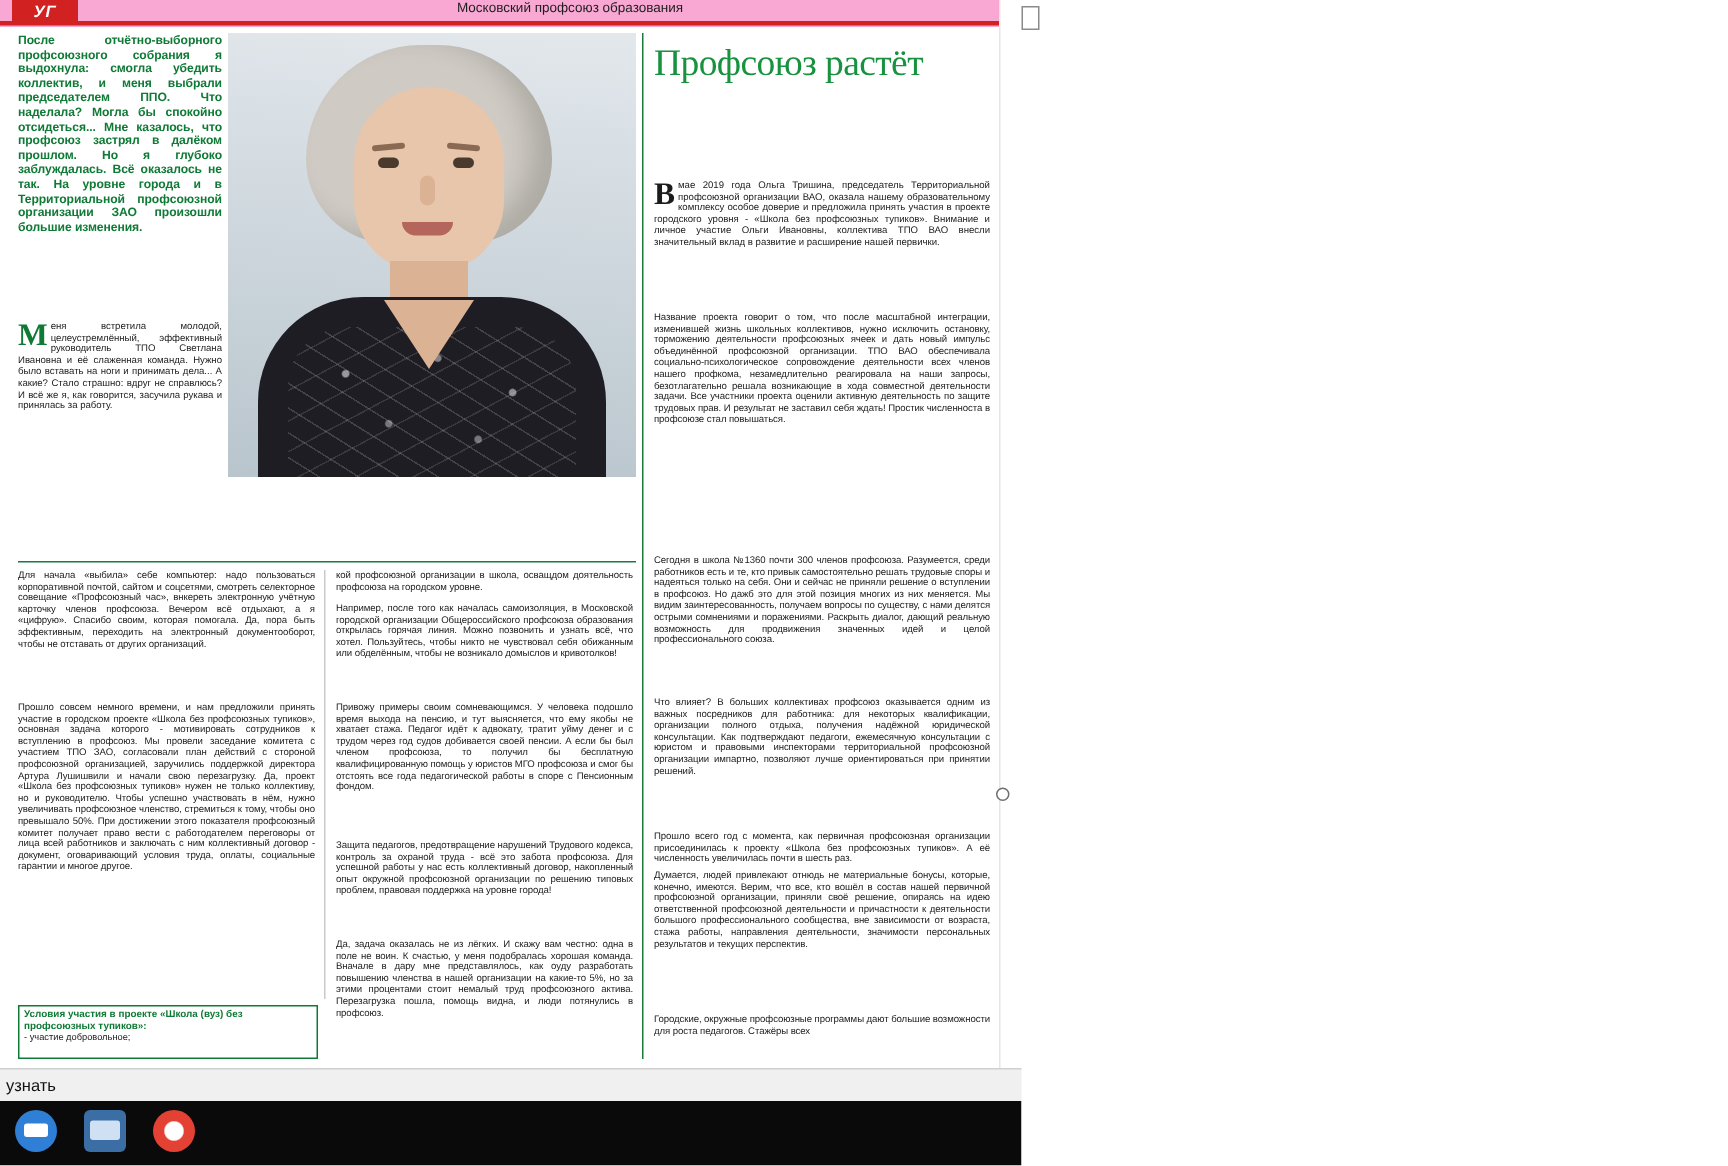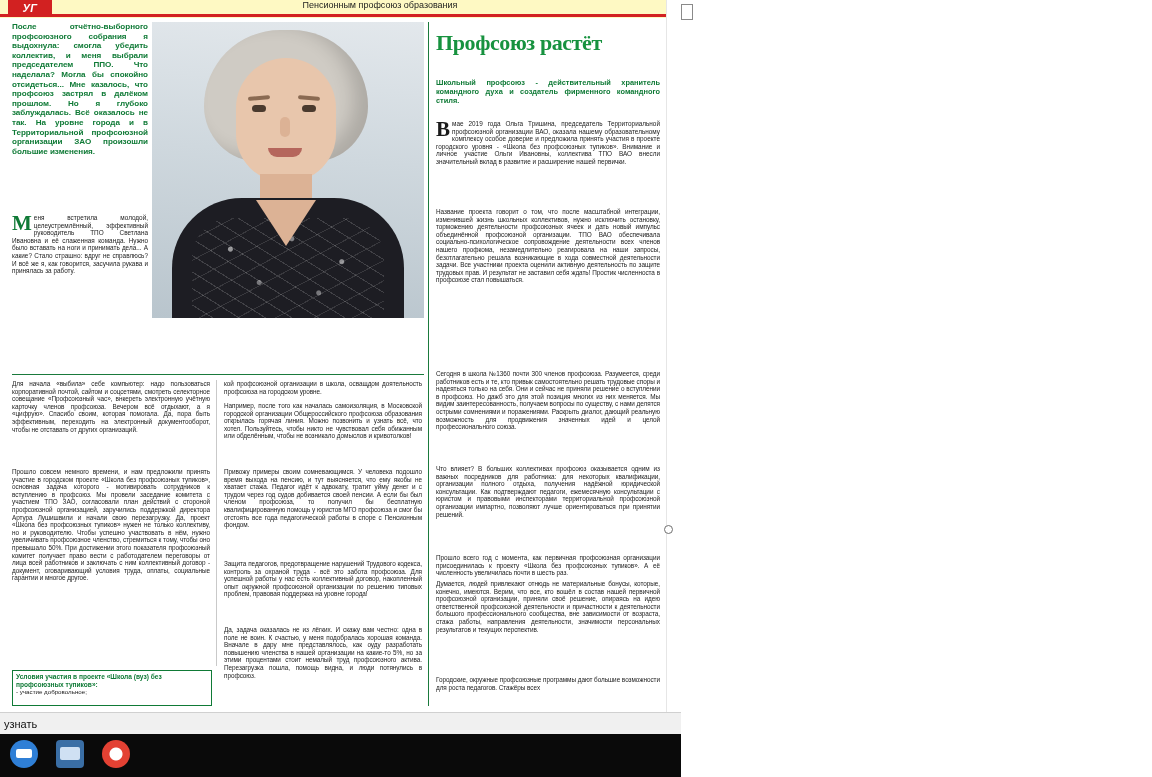--- a/index.html
+++ b/index.html
@@ -24,21 +24,21 @@
     position: absolute;
     left: 0; top: 0;
     width: 666px; height: 712px;
     background: #ffffff;
   }
 
   
   .masthead {
     position: absolute; left: 0; top: 0;
     width: 666px; height: 18px;
-    background: #fef9c3;
+    background: #f9a8d4;
   }
   .masthead .logo-box {
     position: absolute; left: 8px; top: 0px;
     width: 44px; height: 16px;
     background: #d22121;
     color: #ffffff;
     font-weight: bold;
     font-size: 11px;
     line-height: 16px;
     text-align: center;
@@ -182,23 +182,23 @@
     font-family: "Liberation Serif", serif;
     letter-spacing: -0.5px;
     white-space: nowrap;
   }
 
   
   .rc-headline {
     position: absolute; left: 436px; top: 30px;
     width: 224px;
     color: #17923f;
-    font-weight: bold;
+    font-weight: normal;
     font-family: "Liberation Serif", serif;
-    font-size: 22px;
+    font-size: 25px;
     line-height: 26px;
     letter-spacing: -0.4px;
   }
   .rc-standfirst {
     position: absolute; left: 436px; top: 78px;
     width: 224px; height: 36px;
     color: #0f7a36;
     font-weight: bold;
     font-size: 7.4px;
     line-height: 9px;
@@ -308,21 +308,21 @@
 </head>
 <body>
 
 <div id="root">
 
   <div class="doc-viewer">
     <div class="page">
 
       <div class="masthead">
         <div class="logo-box">УГ</div>
-        <div class="head-title">Пенсионным профсоюз образования</div>
+        <div class="head-title">Московский профсоюз образования</div>
         <div class="rule"></div>
       </div>
 
       <div class="intro">После отчётно-выборного профсоюзного собрания я выдохнула: смогла убедить коллектив, и меня выбрали председателем ППО. Что наделала? Могла бы спокойно отсидеться... Мне казалось, что профсоюз застрял в далёком прошлом. Но я глубоко заблуждалась. Всё оказалось не так. На уровне города и в Территориальной профсоюзной организации ЗАО произошли большие изменения.</div>
 
       <div class="dropcap-wrap" style="left:12px; top:214px; width:136px; height:104px;">
         <span class="dropcap">М</span>
         <span style="font-size:6.4px; line-height:7.6px; color:#1b1b1b; text-align:justify; display:block;">еня встретила молодой, целеустремлённый, эффективный руководитель ТПО Светлана Ивановна и её слаженная команда. Нужно было вставать на ноги и принимать дела... А какие? Стало страшно: вдруг не справлюсь? И всё же я, как говорится, засучила рукава и принялась за работу.</span>
       </div>
 
@@ -352,21 +352,20 @@
 
       <div class="body-small" style="left:224px; top:380px; width:198px; height:18px;">кой профсоюзной организации в школа, осващдом доятельность профсоюза на городском уровне.</div>
       <div class="body-small" style="left:224px; top:402px; width:198px; height:62px;">Например, после того как началась самоизоляция, в Московской городской организации Общероссийского профсоюза образования открылась горячая линия. Можно позвонить и узнать всё, что хотел. Пользуйтесь, чтобы никто не чувствовал себя обижанным или обделённым, чтобы не возникало домыслов и кривотолков!</div>
       <div class="body-small" style="left:224px; top:468px; width:198px; height:88px;">Привожу примеры своим сомневающимся. У человека подошло время выхода на пенсию, и тут выясняется, что ему якобы не хватает стажа. Педагог идёт к адвокату, тратит уйму денег и с трудом через год судов добивается своей пенсии. А если бы был членом профсоюза, то получил бы бесплатную квалифицированную помощь у юристов МГО профсоюза и смог бы отстоять все года педагогической работы в споре с Пенсионным фондом.</div>
       <div class="body-small" style="left:224px; top:560px; width:198px; height:62px;">Защита педагогов, предотвращение нарушений Трудового кодекса, контроль за охраной труда - всё это забота профсоюза. Для успешной работы у нас есть коллективный договор, накопленный опыт окружной профсоюзной организации по решению типовых проблем, правовая поддержка на уровне города!</div>
       <div class="body-small" style="left:224px; top:626px; width:198px; height:80px;">Да, задача оказалась не из лёгких. И скажу вам честно: одна в поле не воин. К счастью, у меня подобралась хорошая команда. Вначале в дару мне представлялось, как оуду разработать повышению членства в нашей организации на какие-то 5%, но за этими процентами стоит немалый труд профсоюзного актива. Перезагрузка пошла, помощь видна, и люди потянулись в профсоюз.</div>
 
       <div class="vrule" style="left:428px; top:22px; height:684px; background:#1a7a3c;"></div>
 
       <div class="rc-headline">Профсоюз растёт</div>
-      <div class="rc-standfirst">Школьный профсоюз - действительный хранитель командного духа и создатель фирменного командного стиля.</div>
 
       <div class="dropcap-wrap" style="left:436px; top:120px; width:224px; height:86px;">
         <span class="dropcap black">В</span>
         <span style="font-size:6.4px; line-height:7.6px; color:#1b1b1b; text-align:justify; display:block;">мае 2019 года Ольга Тришина, председатель Территориальной профсоюзной организации ВАО, оказала нашему образовательному комплексу особое доверие и предложила принять участия в проекте городского уровня - «Школа без профсоюзных тупиков». Внимание и личное участие Ольги Ивановны, коллектива ТПО ВАО внесли значительный вклад в развитие и расширение нашей первички.</span>
       </div>
 
       <div class="body-small" style="left:436px; top:208px; width:224px; height:158px;">Название проекта говорит о том, что после масштабной интеграции, изменившей жизнь школьных коллективов, нужно исключить остановку, торможению деятельности профсоюзных ячеек и дать новый импульс объединённой профсоюзной организации. ТПО ВАО обеспечивала социально-психологическое сопровождение деятельности всех членов нашего профкома, незамедлительно реагировала на наши запросы, безотлагательно решала возникающие в хода совместной деятельности задачи. Все участники проекта оценили активную деятельность по защите трудовых прав. И результат не заставил себя ждать! Простик численноста в профсоюзе стал повышаться.</div>
       <div class="body-small" style="left:436px; top:370px; width:224px; height:92px;">Сегодня в школа №1360 почти 300 членов профсоюза. Разумеется, среди работников есть и те, кто привык самостоятельно решать трудовые споры и надеяться только на себя. Они и сейчас не приняли решение о вступлении в профсоюз. Но дажб это для этой позиция многих из них меняется. Мы видим заинтересованность, получаем вопросы по существу, с нами делятся острыми сомнениями и поражениями. Раскрыть диалог, дающий реальную возможность для продвижения значенных идей и целой профессионального союза.</div>
       <div class="body-small" style="left:436px; top:465px; width:224px; height:86px;">Что влияет? В больших коллективах профсоюз оказывается одним из важных посредников для работника: для некоторых квалификации, организации полного отдыха, получения надёжной юридической консультации. Как подтверждают педагоги, ежемесячную консультации с юристом и правовыми инспекторами территориальной профсоюзной организации импартно, позволяют лучше ориентироваться при принятии решений.</div>
       <div class="body-small" style="left:436px; top:554px; width:224px; height:24px;">Прошло всего год с момента, как первичная профсоюзная организации присоединилась к проекту «Школа без профсоюзных тупиков». А её численность увеличилась почти в шесть раз.</div>

